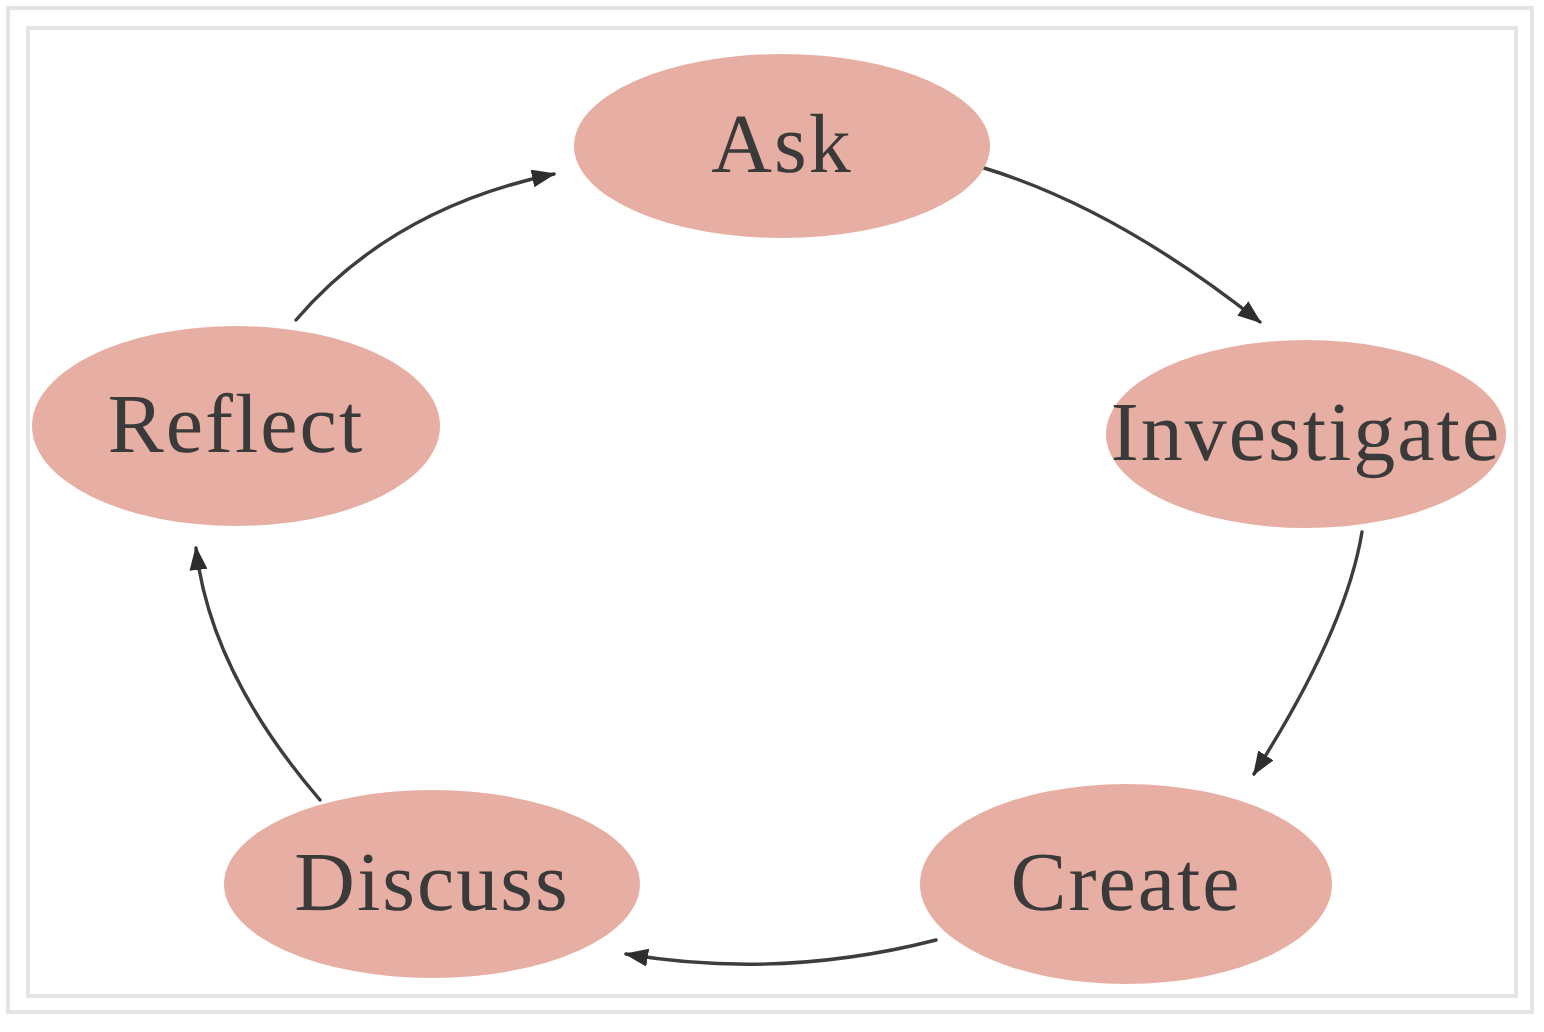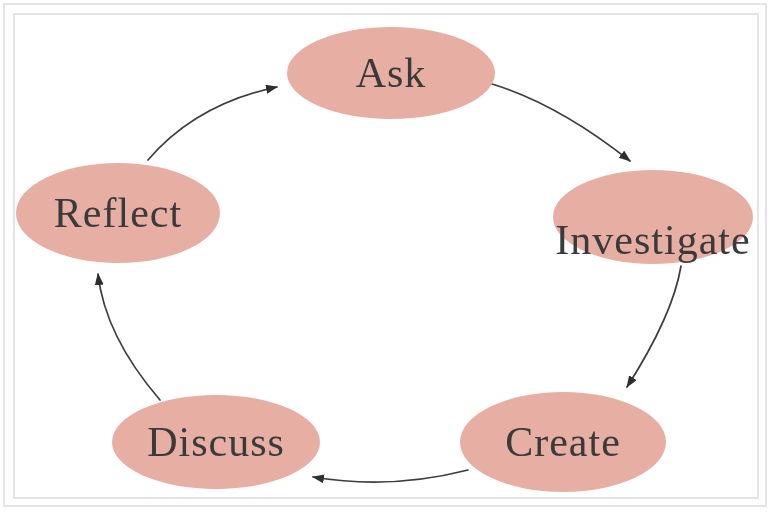--- a/index.html
+++ b/index.html
@@ -35,21 +35,21 @@
     display: flex;
     align-items: center;
     justify-content: center;
     color: #3a3a3a;
     font-size: 42px;
     letter-spacing: 1px;
     white-space: nowrap;
     user-select: none;
   }
   .node-ask        { left: 287px; top: 27px;  width: 208px; height: 92px;  }
-  .node-investigate{ left: 553px; top: 170px; width: 200px; height: 94px; align-items: flex-end;  }
+  .node-investigate{ left: 553px; top: 170px; width: 200px; height: 94px;  }
   .node-create     { left: 460px; top: 392px; width: 206px; height: 100px; }
   .node-discuss    { left: 112px; top: 395px; width: 208px; height: 94px;  }
   .node-reflect    { left: 16px;  top: 163px; width: 204px; height: 100px; }
   .arrow-layer {
     position: absolute;
     left: 0; top: 0;
     width: 772px; height: 516px;
     pointer-events: none;
   }
 </style>

